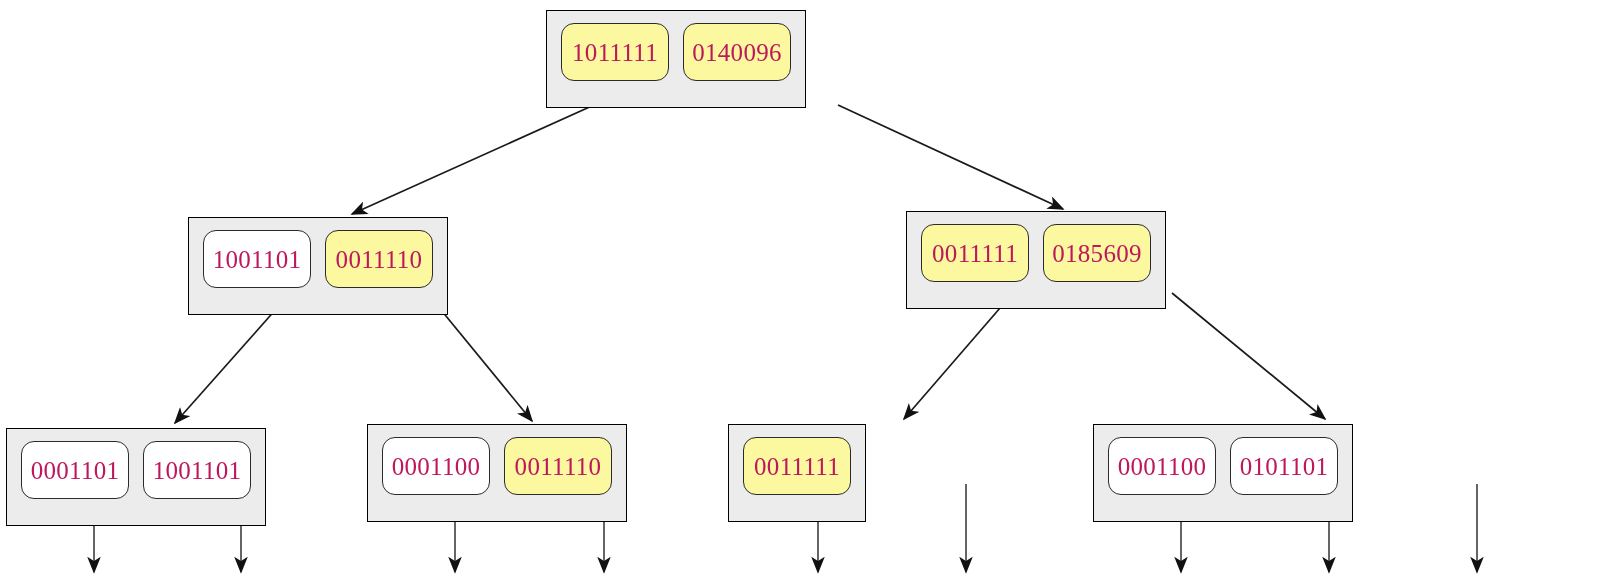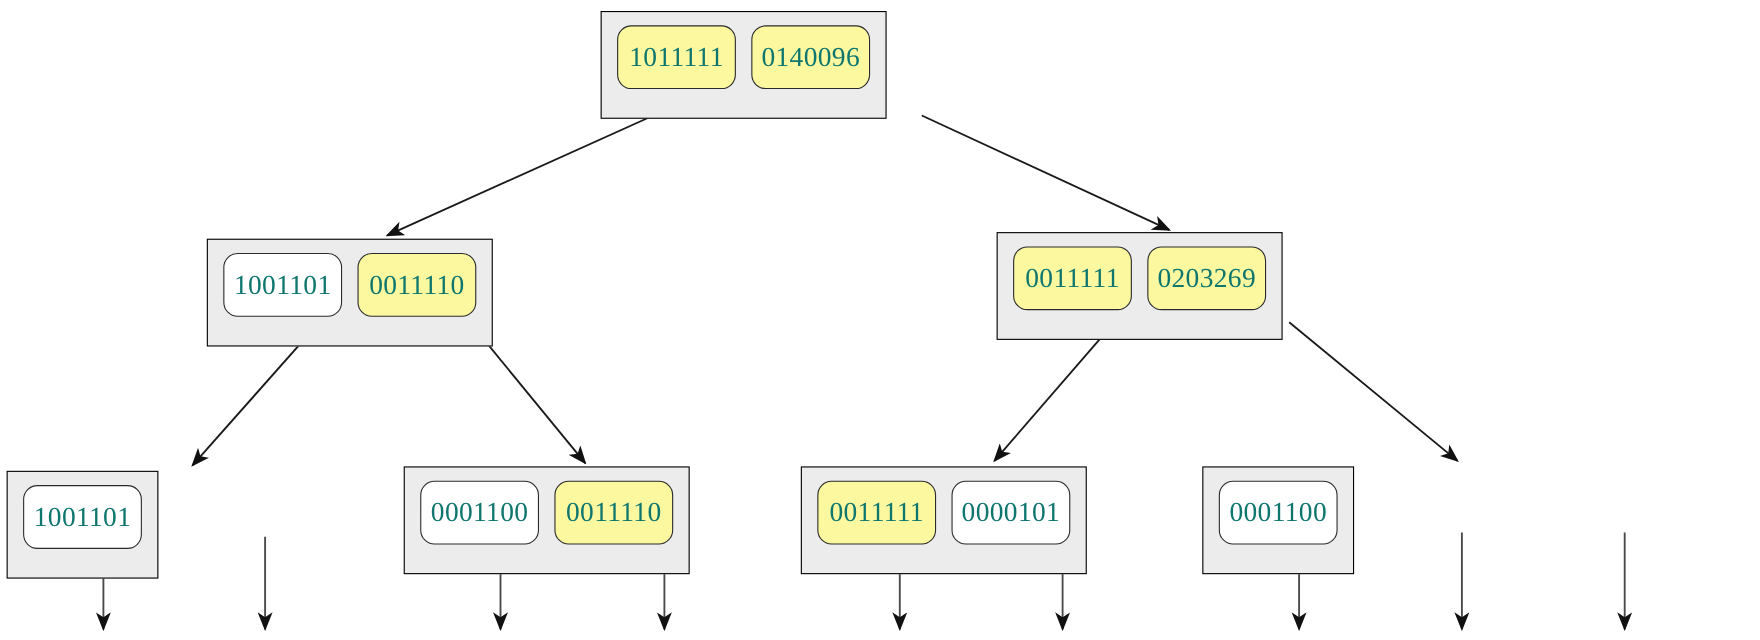--- a/index.html
+++ b/index.html
@@ -42,21 +42,21 @@
     width: 108px;
     height: 58px;
     border: 1.5px solid #2b2b2b;
     border-radius: 13px;
     background: #ffffff;
     display: flex;
     align-items: center;
     justify-content: center;
     font-size: 25px;
     line-height: 1;
-    color: #0f766e;
+    color: #be185d;
     letter-spacing: 0.3px;
   }
   .btree-cell.highlight {
     background: #fbf8a0;
   }
 </style>
 </head>
 <body>
 
 <div id="canvas">
@@ -92,31 +92,32 @@
       <div class="btree-node" style="left: 546px; top: 10px;">
         <div class="btree-cell highlight">1011111</div>
         <div class="btree-cell highlight">0140096</div>
       </div>
       <div class="btree-node" style="left: 188px; top: 217px;">
         <div class="btree-cell">1001101</div>
         <div class="btree-cell highlight">0011110</div>
       </div>
       <div class="btree-node" style="left: 906px; top: 211px;">
         <div class="btree-cell highlight">0011111</div>
-        <div class="btree-cell highlight">0203269</div>
+        <div class="btree-cell highlight">0185609</div>
       </div>
       <div class="btree-node" style="left: 6px; top: 428px;">
+        <div class="btree-cell">0001101</div>
         <div class="btree-cell">1001101</div>
       </div>
       <div class="btree-node" style="left: 367px; top: 424px;">
         <div class="btree-cell">0001100</div>
         <div class="btree-cell highlight">0011110</div>
       </div>
       <div class="btree-node" style="left: 728px; top: 424px;">
         <div class="btree-cell highlight">0011111</div>
-        <div class="btree-cell">0000101</div>
       </div>
       <div class="btree-node" style="left: 1093px; top: 424px;">
         <div class="btree-cell">0001100</div>
+        <div class="btree-cell">0101101</div>
       </div>
     </div>
 
 </div>
 
 </body></html>

